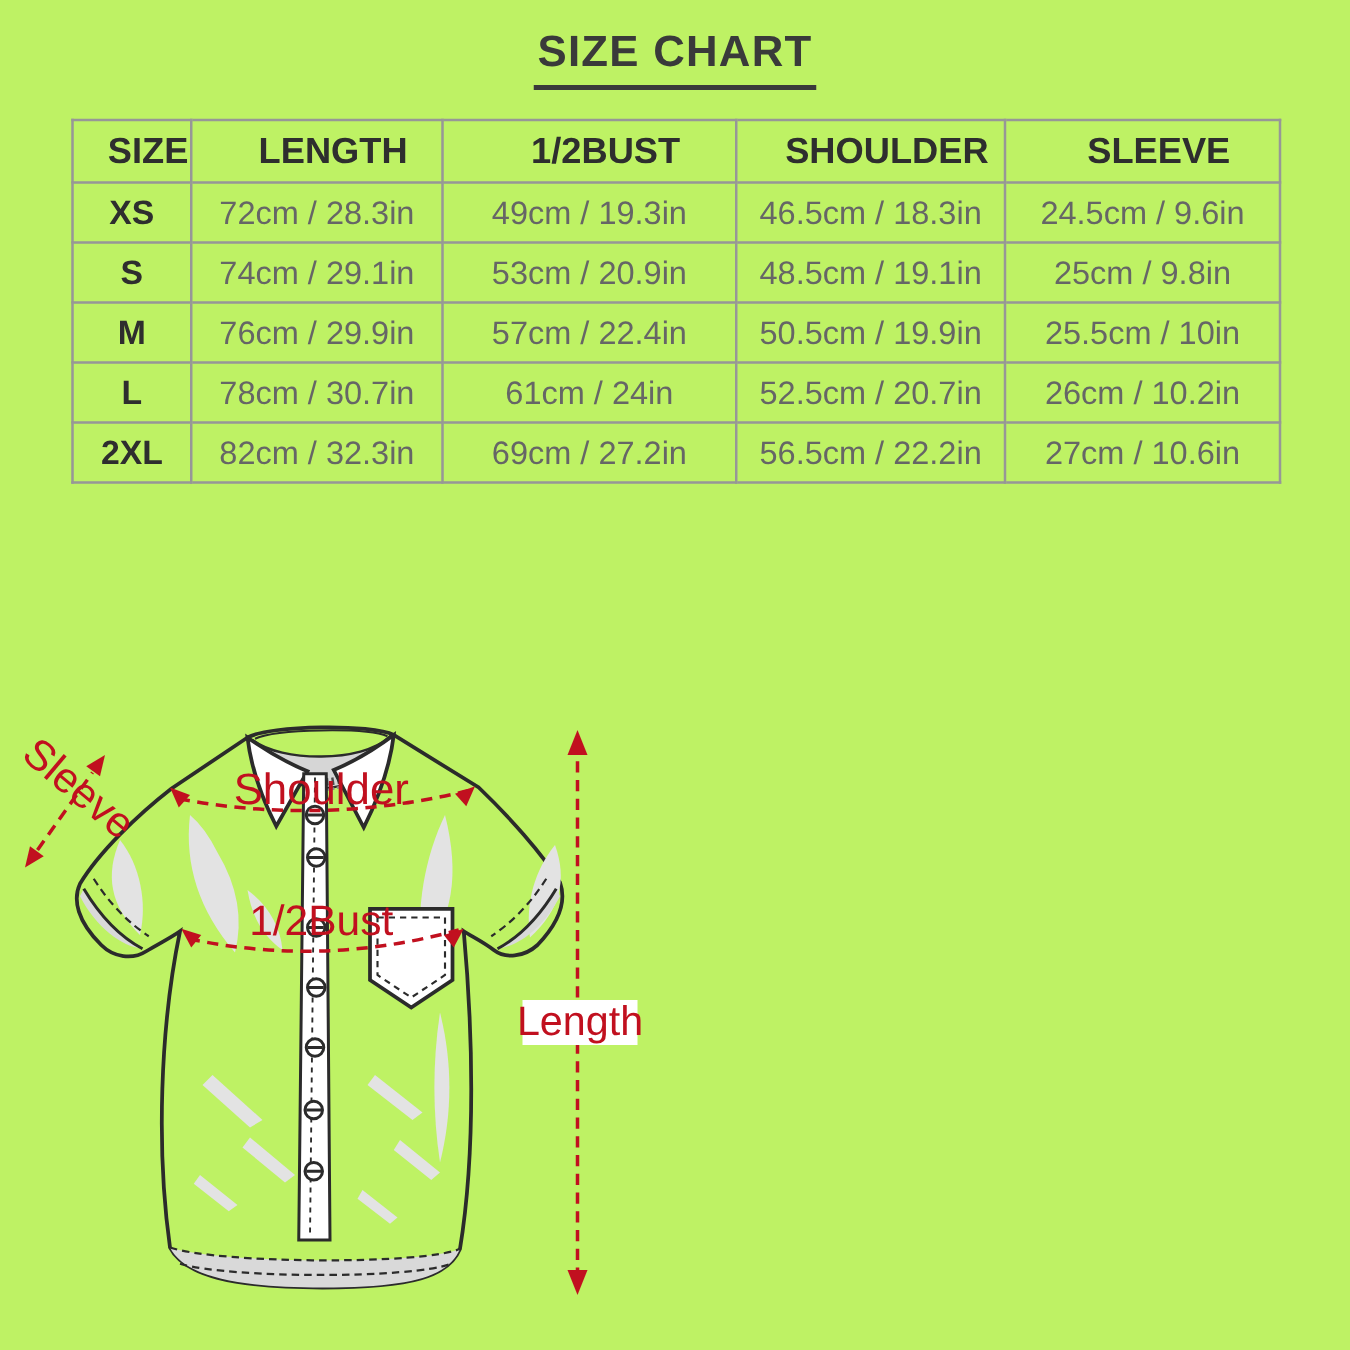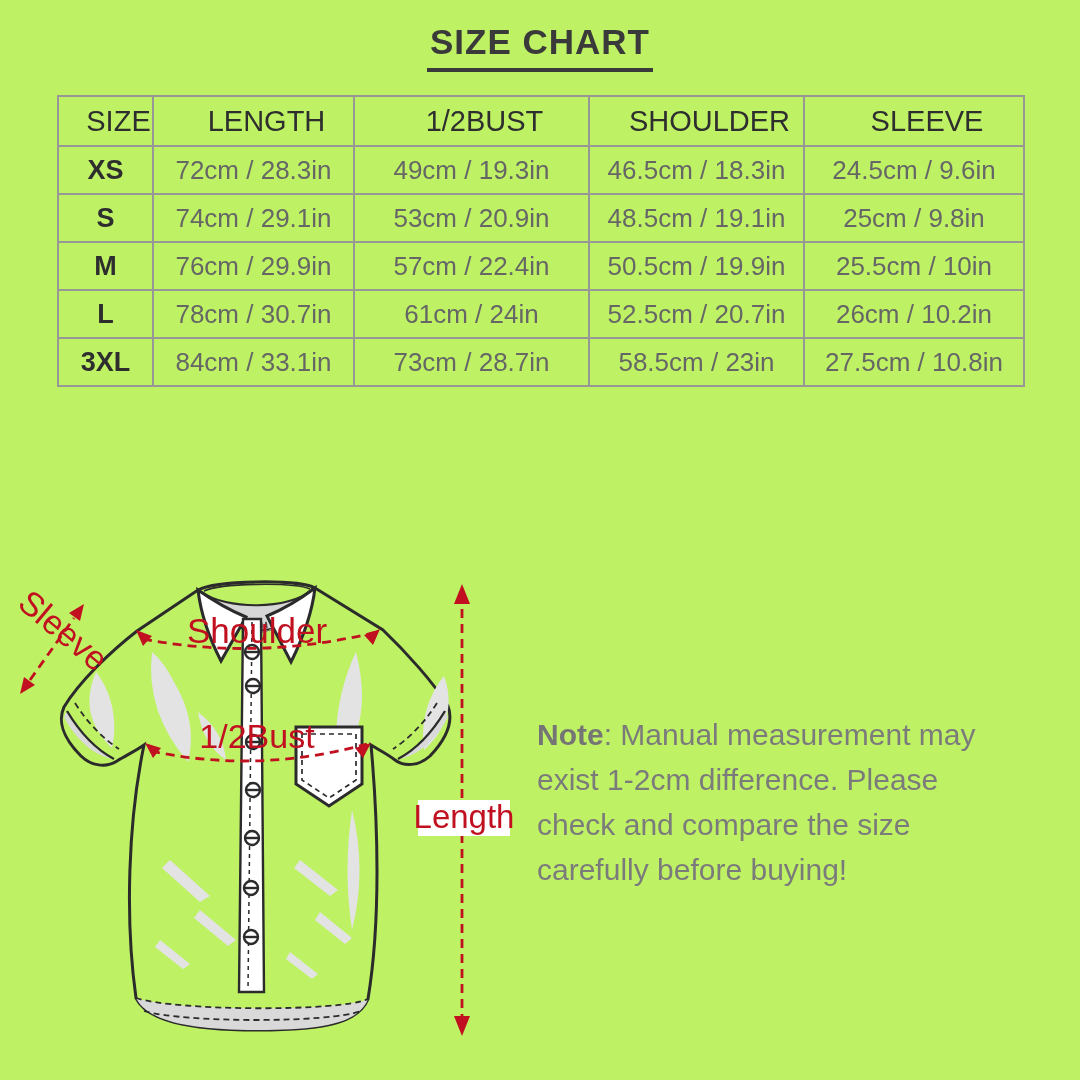--- a/index.html
+++ b/index.html
@@ -9,21 +9,21 @@
 
   
   .title-wrap { position:absolute; top:22px; left:0; width:100%; text-align:center; }
   .title { display:inline-block; font-size:35px; font-weight:bold; color:#3a3a3a;
            letter-spacing:1px; padding:0 3px 6px 3px; border-bottom:4px solid #3a3a3a; }
 
   
   table.size-table { position:absolute; left:57px; top:95px; width:966px;
                      border-collapse:collapse; table-layout:fixed; }
   .size-table th, .size-table td { border:2px solid #979797; text-align:center; vertical-align:middle; padding:0; }
-  .size-table th { height:50px; font-size:29px; font-weight:normal; color:#2e2e2e;padding-left:26px; }
+  .size-table th { height:50px; font-size:29px; font-weight:bold; color:#2e2e2e;padding-left:26px; }
   .size-table td { height:48px;margin-top:36px; }
   .size-table td.size { font-size:27px; font-weight:bold; color:#2e2e2e; }
   .size-table td.val  { font-size:26px; font-weight:normal; color:#666666; }
 
   
   svg.diagram { position:absolute; left:0; top:560px; width:540px; height:500px; }
   .ink { stroke:#2b2b2b; fill:none; }
   .red-line { stroke:var(--accent,#c1101f); fill:none; stroke-width:2.8; stroke-dasharray:9 6; }
   .red-fill { fill:var(--accent,#c1101f); stroke:none; }
   .red-text { fill:var(--accent,#c1101f); stroke:none; font-family:"Liberation Sans","DejaVu Sans",sans-serif; }
@@ -82,25 +82,25 @@
         <td class="val">25.5cm / 10in</td>
       </tr>
       <tr>
         <td class="size">L</td>
         <td class="val">78cm / 30.7in</td>
         <td class="val">61cm / 24in</td>
         <td class="val">52.5cm / 20.7in</td>
         <td class="val">26cm / 10.2in</td>
       </tr>
       <tr>
-        <td class="size">3XL</td>
-        <td class="val">84cm / 33.1in</td>
-        <td class="val">73cm / 28.7in</td>
-        <td class="val">58.5cm / 23in</td>
-        <td class="val">27.5cm / 10.8in</td>
+        <td class="size">2XL</td>
+        <td class="val">82cm / 32.3in</td>
+        <td class="val">69cm / 27.2in</td>
+        <td class="val">56.5cm / 22.2in</td>
+        <td class="val">27cm / 10.6in</td>
       </tr>
     </tbody>
   </table>
 
   <svg class="diagram" viewBox="0 0 540 500">
 
     <g>
       <path class="ink" fill="#ffffff" stroke-width="3" d="M 198 30
            C 216 20 298 19 315 28
            L 383 70
@@ -192,15 +192,14 @@
       <text class="red-text" x="257" y="188" text-anchor="middle" font-size="34">1/2Bust</text>
 
       <path class="red-line" d="M 462 34 L 462 466"></path>
       <polygon class="red-fill" points="462,24 454,44 470,44"></polygon>
       <polygon class="red-fill" points="462,476 454,456 470,456"></polygon>
       <rect x="418" y="240" width="92" height="36" fill="#ffffff"></rect>
       <text class="red-text" x="464" y="268" text-anchor="middle" font-size="33">Length</text>
     </g>
   </svg>
 
-  <p class="note"><b>Note</b><span>: Manual measurement may exist 1-2cm difference. Please check and compare the size carefully before buying!</span></p>
 
 </div>
 
 </body></html>

